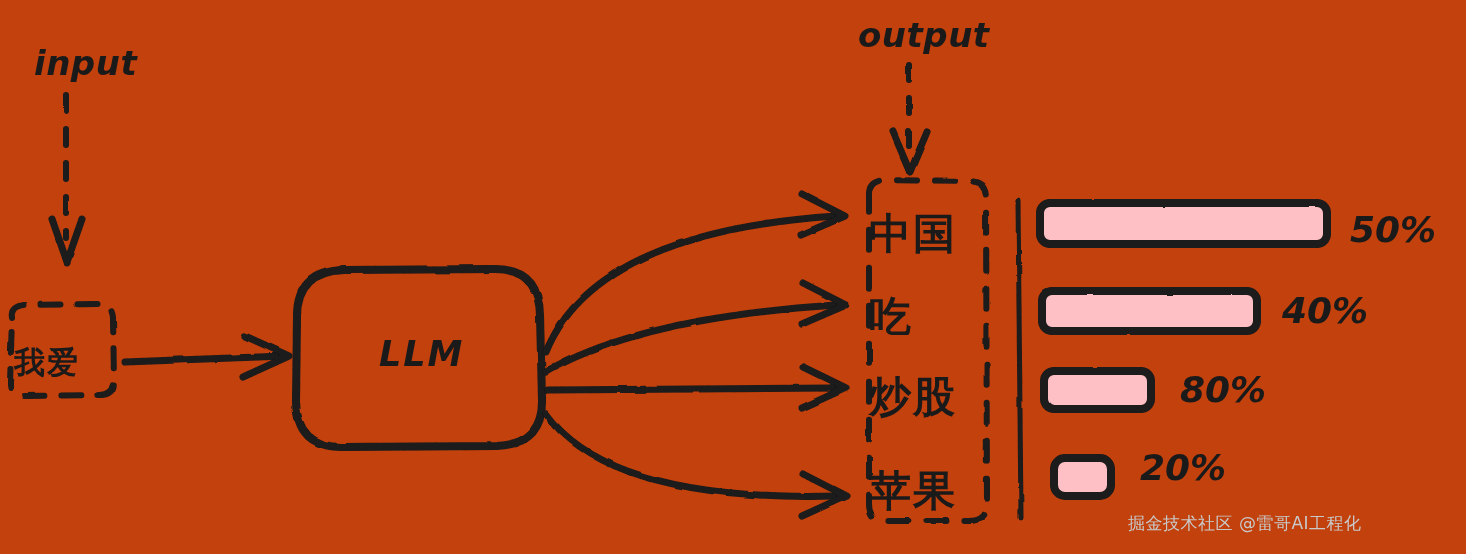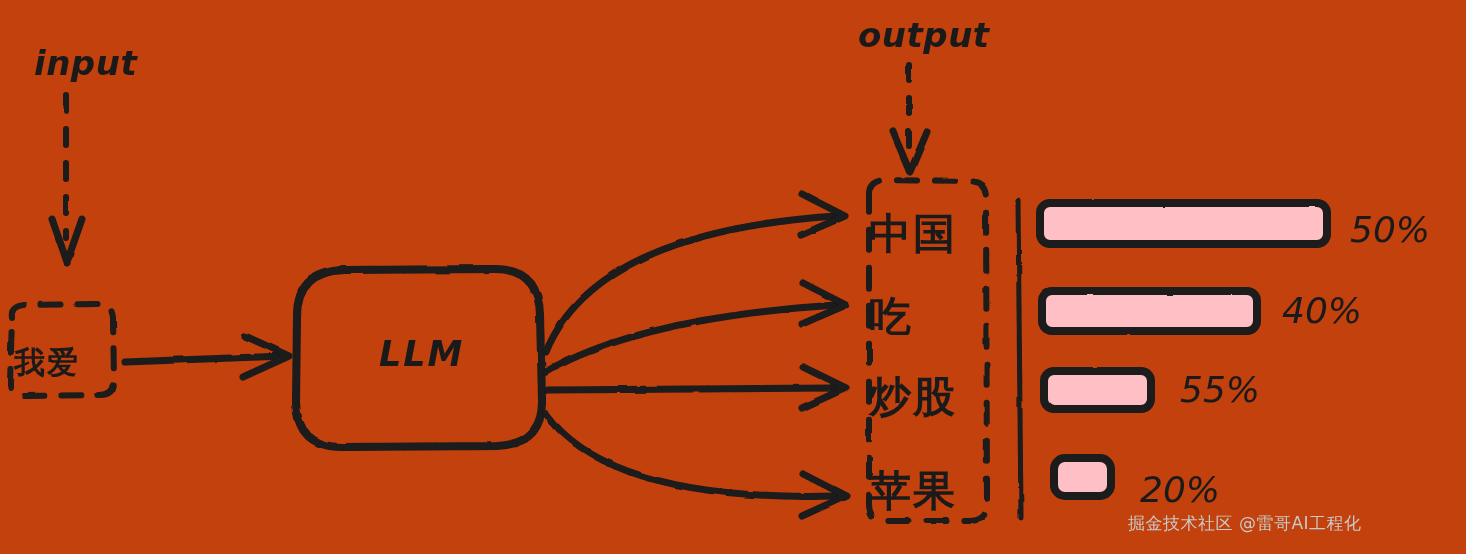--- a/index.html
+++ b/index.html
@@ -67,29 +67,29 @@
     font-size: 42px;
     letter-spacing: 2px;
     left: 869px;
   }
   .tok0 { top: 213px; }
   .tok1 { top: 296px; }
   .tok2 { top: 376px; }
   .tok3 { top: 470px; }
   .pct {
     font-size: 36px;
-    font-weight: 400;
+    font-weight: 700;
     font-style: italic;
     letter-spacing: 0px;
     text-align: center;
   }
   .pct0 { left: 1350px; top: 212px; }
   .pct1 { left: 1282px; top: 293px; }
   .pct2 { left: 1180px; top: 372px; }
-  .pct3 { left: 1140px; top: 472px; }
+  .pct3 { left: 1140px; top: 450px; }
   .watermark {
     position: absolute;
     left: 1128px;
     top: 512px;
     font-size: 17px;
     color: #c9c9c9;
     font-family: "DejaVu Sans", sans-serif;
     white-space: nowrap;
     letter-spacing: 0.5px;
     text-align: center;
@@ -182,18 +182,18 @@
   <div class="lbl hand lbl-llm">LLM</div>
   <div class="lbl cjk lbl-inputword">我爱</div>
 
   <div class="lbl cjk tok tok0">中国</div>
   <div class="lbl cjk tok tok1">吃</div>
   <div class="lbl cjk tok tok2">炒股</div>
   <div class="lbl cjk tok tok3">苹果</div>
 
   <div class="lbl hand pct pct0">50%</div>
   <div class="lbl hand pct pct1">40%</div>
-  <div class="lbl hand pct pct2">55%</div>
+  <div class="lbl hand pct pct2">80%</div>
   <div class="lbl hand pct pct3">20%</div>
 
   <div class="watermark">掘金技术社区 @雷哥AI工程化</div>
 
 </div>
 
 </body></html>

